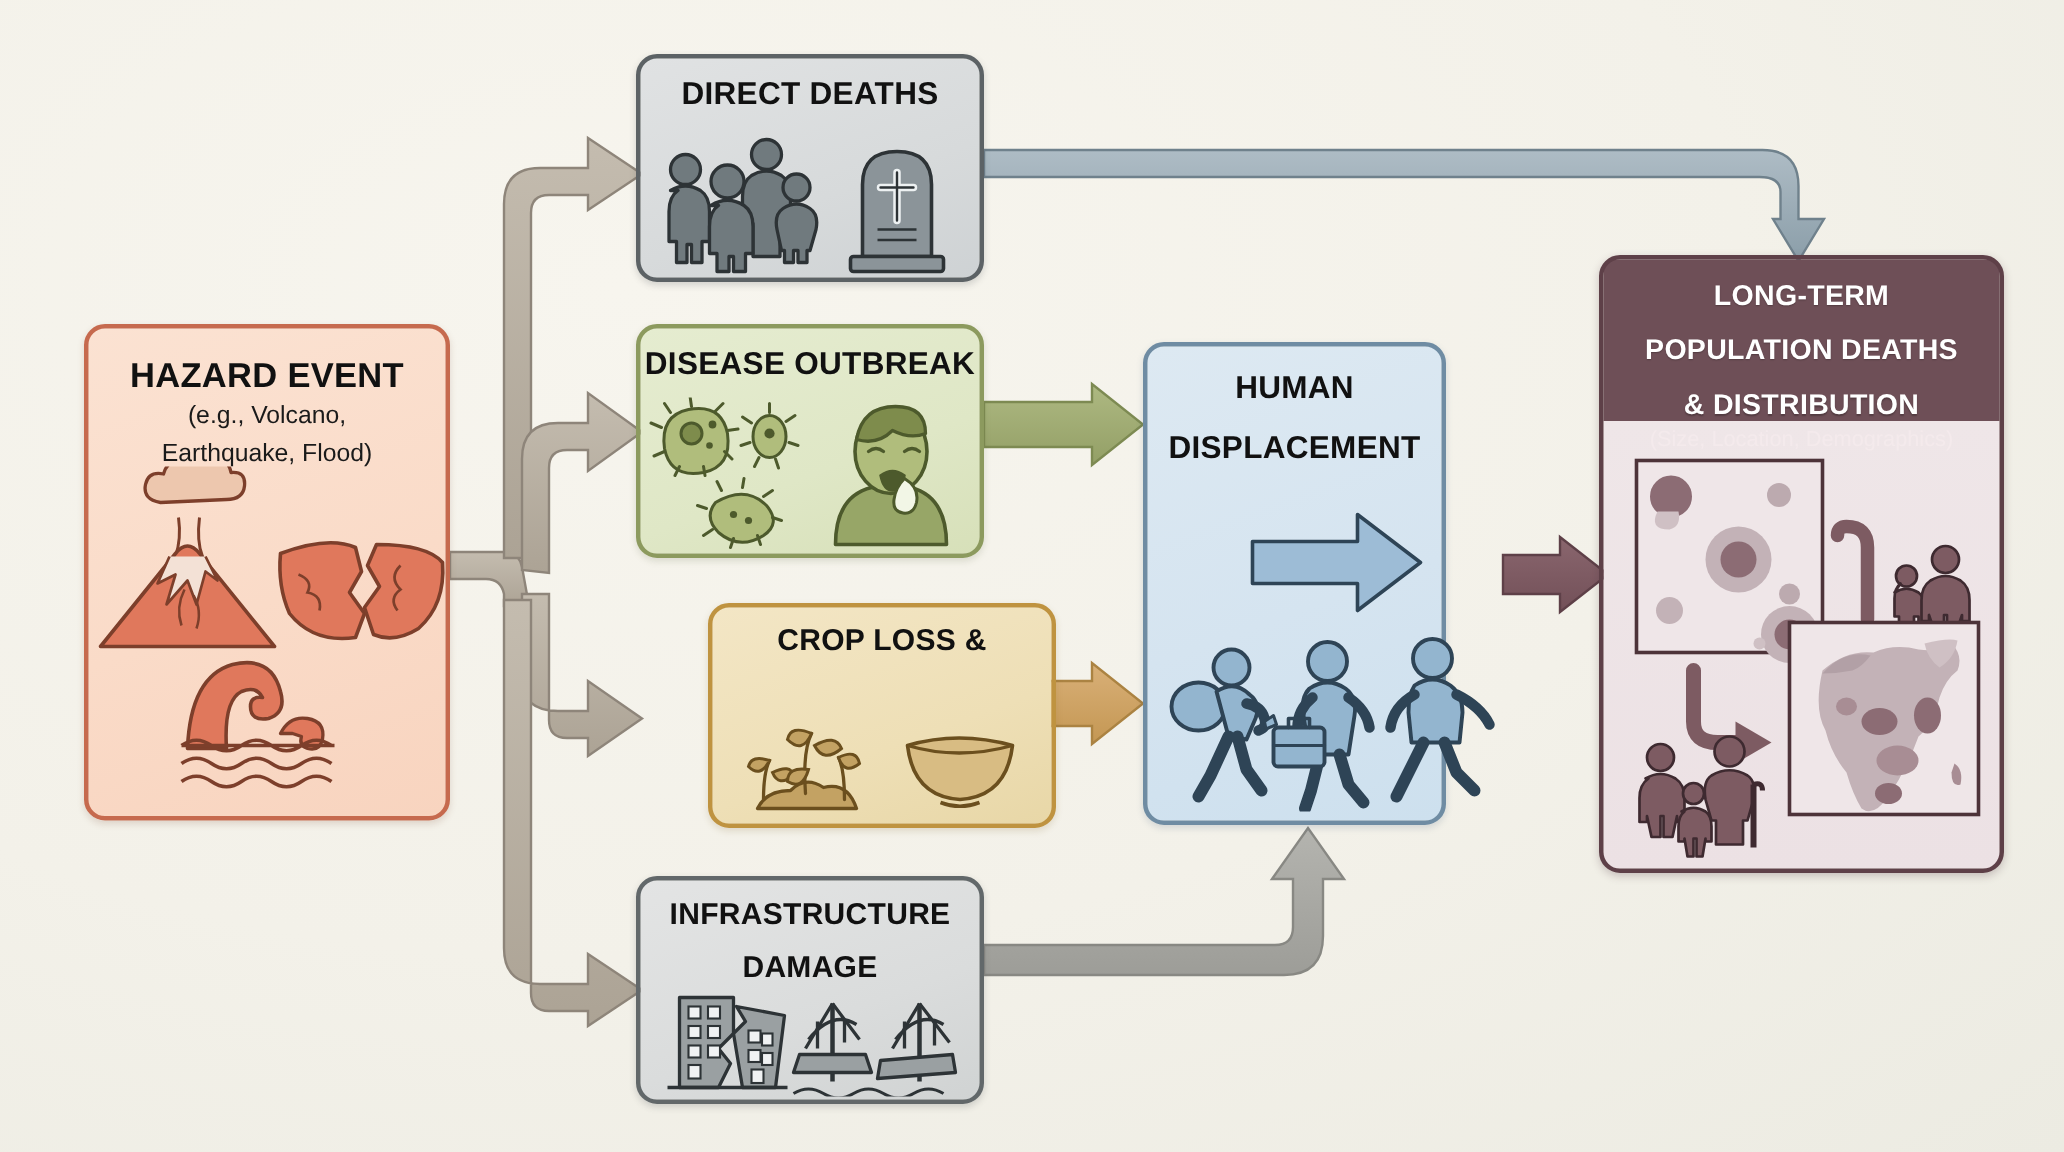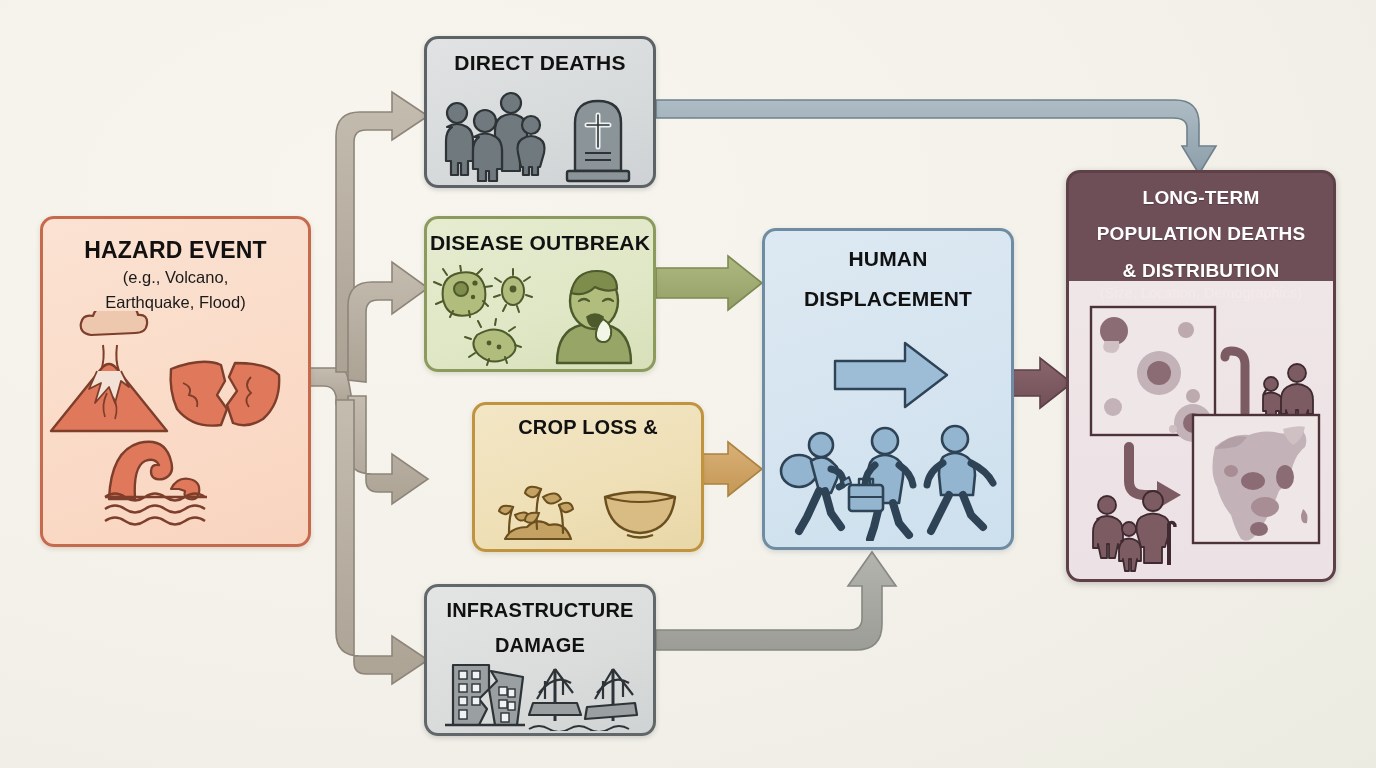--- a/index.html
+++ b/index.html
@@ -35,21 +35,21 @@
     color: #111;
   }
   .node-sub {
     text-align: center;
     line-height: 1.18;
     color: #1a1a1a;
   }
 
   
   #node-hazard {
-    left: 40px; top: 216px; width: 271px; height: 331px;
+    left: 56px; top: 216px; width: 244px; height: 331px;
     background: linear-gradient(160deg, #fbe2d2 0%, #fadbc8 55%, #f8d4bf 100%);
     border: 3px solid #c66a4e;
     box-shadow: 0 2px 5px rgba(120,70,50,0.18);
   }
   #node-hazard .node-title { font-size: 23px; margin-top: 18px; }
   #node-hazard .node-sub { font-size: 16.5px; margin-top: 5px; }
 
   
   #node-deaths {
     left: 424px; top: 36px; width: 232px; height: 152px;
@@ -82,21 +82,21 @@
   #node-infra {
     left: 424px; top: 584px; width: 232px; height: 152px;
     background: linear-gradient(160deg, #e3e4e4 0%, #dadcdc 60%, #d0d3d3 100%);
     border: 3px solid #62686a;
     box-shadow: 0 2px 5px rgba(60,65,70,0.2);
   }
   #node-infra .node-title { font-size: 20px; margin-top: 12px; }
 
   
   #node-migration {
-    left: 762px; top: 228px; width: 252px; height: 322px;
+    left: 762px; top: 228px; width: 202px; height: 322px;
     background: linear-gradient(160deg, #dde9f2 0%, #d5e4f0 55%, #cde0ee 100%);
     border: 3px solid #6f8ca3;
     box-shadow: 0 2px 5px rgba(60,90,120,0.18);
   }
   #node-migration .node-title { font-size: 21px; margin-top: 16px; }
 
   
   #node-longterm {
     left: 1066px; top: 170px; width: 270px; height: 412px;
     background: linear-gradient(180deg, #6e4f57 0%, #6e4f57 108px, #efe6e8 108px, #ece1e4 100%);

